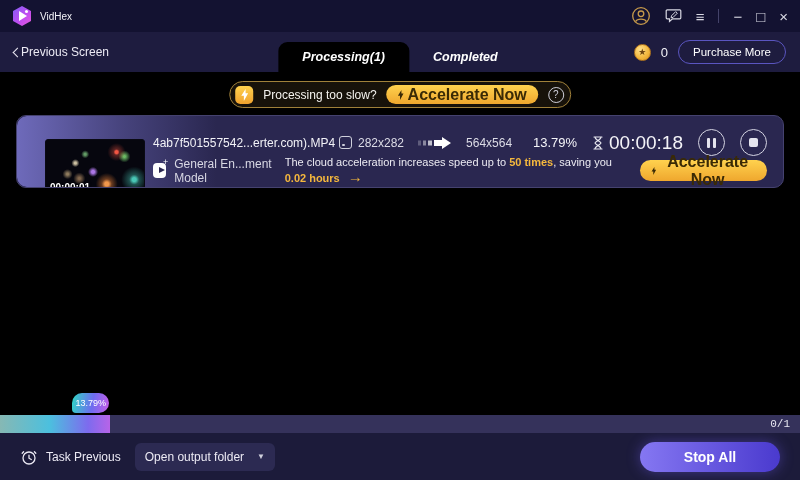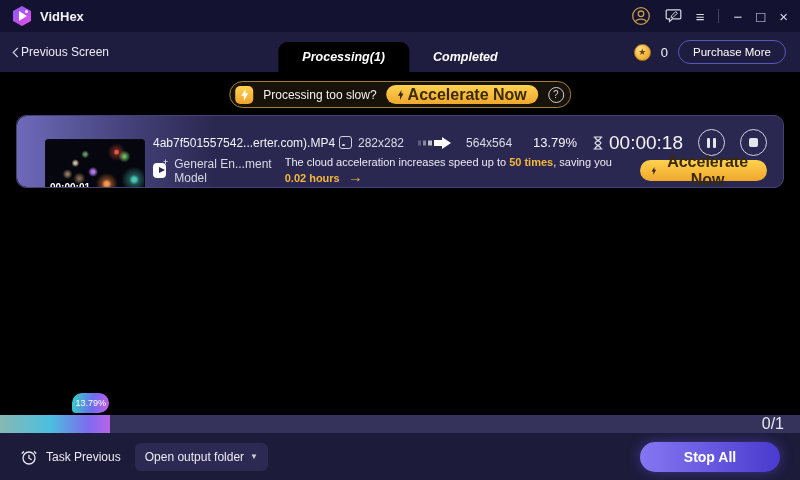--- a/index.html
+++ b/index.html
@@ -8,21 +8,21 @@
 
   
   .titlebar { height:32px; background:#131231; display:flex; align-items:center; padding:0 12px; }
   .logo-hex { width:20px; height:20px; margin-right:8px; position:relative;
     background:linear-gradient(135deg,#8a5cf5 10%,#c44df0 60%,#e85cd8 100%);
     clip-path:polygon(50% 0,95% 25%,95% 75%,50% 100%,5% 75%,5% 25%); }
   .logo-hex::after { content:""; position:absolute; left:7px; top:5px;
     border-left:8px solid #fff; border-top:5px solid transparent; border-bottom:5px solid transparent; }
   .logo-hex::before { content:""; position:absolute; right:4px; top:4px; width:3px; height:3px;
     border-radius:50%; background:#fff; }
-  .app-title { font-size:13px; font-weight:bold; color:#f2f2f7; }
+  .app-title { font-size:10px; font-weight:normal; color:#f2f2f7; }
   .tb-right { margin-left:auto; display:flex; align-items:center; gap:14px; }
   .tb-icon { display:flex; align-items:center; justify-content:center; cursor:pointer; }
   .tb-glyph { font-size:15px; color:#d9d9e4; line-height:1; }
   .tb-sep { width:1px; height:14px; background:#44436a; }
 
   
   .navbar { height:40px; background:#1e1c3f; position:relative; display:flex; align-items:center; padding:0 14px; }
   .back { display:flex; align-items:center; font-size:12px; color:#eceaf4; cursor:pointer; }
   .chev { width:7px; height:7px; border-left:1.6px solid #eceaf4; border-bottom:1.6px solid #eceaf4;
     transform:rotate(45deg); }
@@ -101,28 +101,28 @@
   .promo-arrow { color:#f5b83d; font-size:15px; font-weight:bold; margin:0 8px; }
   .promo-btn { height:21px; border-radius:11px; }
 
   
   .progress-zone { height:18px; background:#35325b; position:relative; }
   .progress-fill { position:absolute; left:0; top:0; bottom:0; width:13.79%;
     background:linear-gradient(90deg,#86b8b4 0%,#4cc0de 45%,#7d6bee 80%,#b764e8 100%); }
   .progress-tooltip { position:absolute; bottom:20px; width:37px; height:20px; border-radius:10px 10px 10px 4px;
     background:linear-gradient(100deg,#2ed9c3,#6e6cf0 55%,#c95ce8); display:flex; align-items:center;
     justify-content:center; font-size:9px; color:#fff; }
-  .progress-counter { position:absolute; right:16px; top:0; line-height:18px; font-size:16px; color:#e8e8f2; }
+  .progress-counter { position:absolute; right:10px; top:0; line-height:18px; font-size:11px; color:#e8e8f2;font-family:Liberation Mono, monospace; }
 
   
   .footer { height:47px; background:#1c1b3a; display:flex; align-items:center; padding:0 20px; gap:10px; }
   .sched { display:flex; align-items:center; gap:8px; cursor:pointer; }
   .sched-label { font-size:12px; color:#eceaf4; }
   .dropdown { height:28px; min-width:132px; background:#2c2a52; border-radius:6px; display:flex;
-    align-items:center; padding:0 10px; gap:6px; cursor:pointer; margin-left:4px; }
+    align-items:center; padding:0 10px; gap:13px; cursor:pointer; margin-left:4px; }
   .dropdown-label { font-size:12px; color:#eceaf4; }
   .caret { font-size:8px; color:#cfcfdc; margin-left:auto; }
   .stop-all { margin-left:auto; width:140px; height:30px; border:none; border-radius:15px;
     background:linear-gradient(90deg,#8577f2,#4a3ace); box-shadow:0 0 14px rgba(108,92,231,.45);
     color:#fff; font-size:14px; font-weight:bold; cursor:pointer; font-family:"Liberation Sans", sans-serif; }
 
   svg { display:block; }
 </style>
 </head>
 <body>

